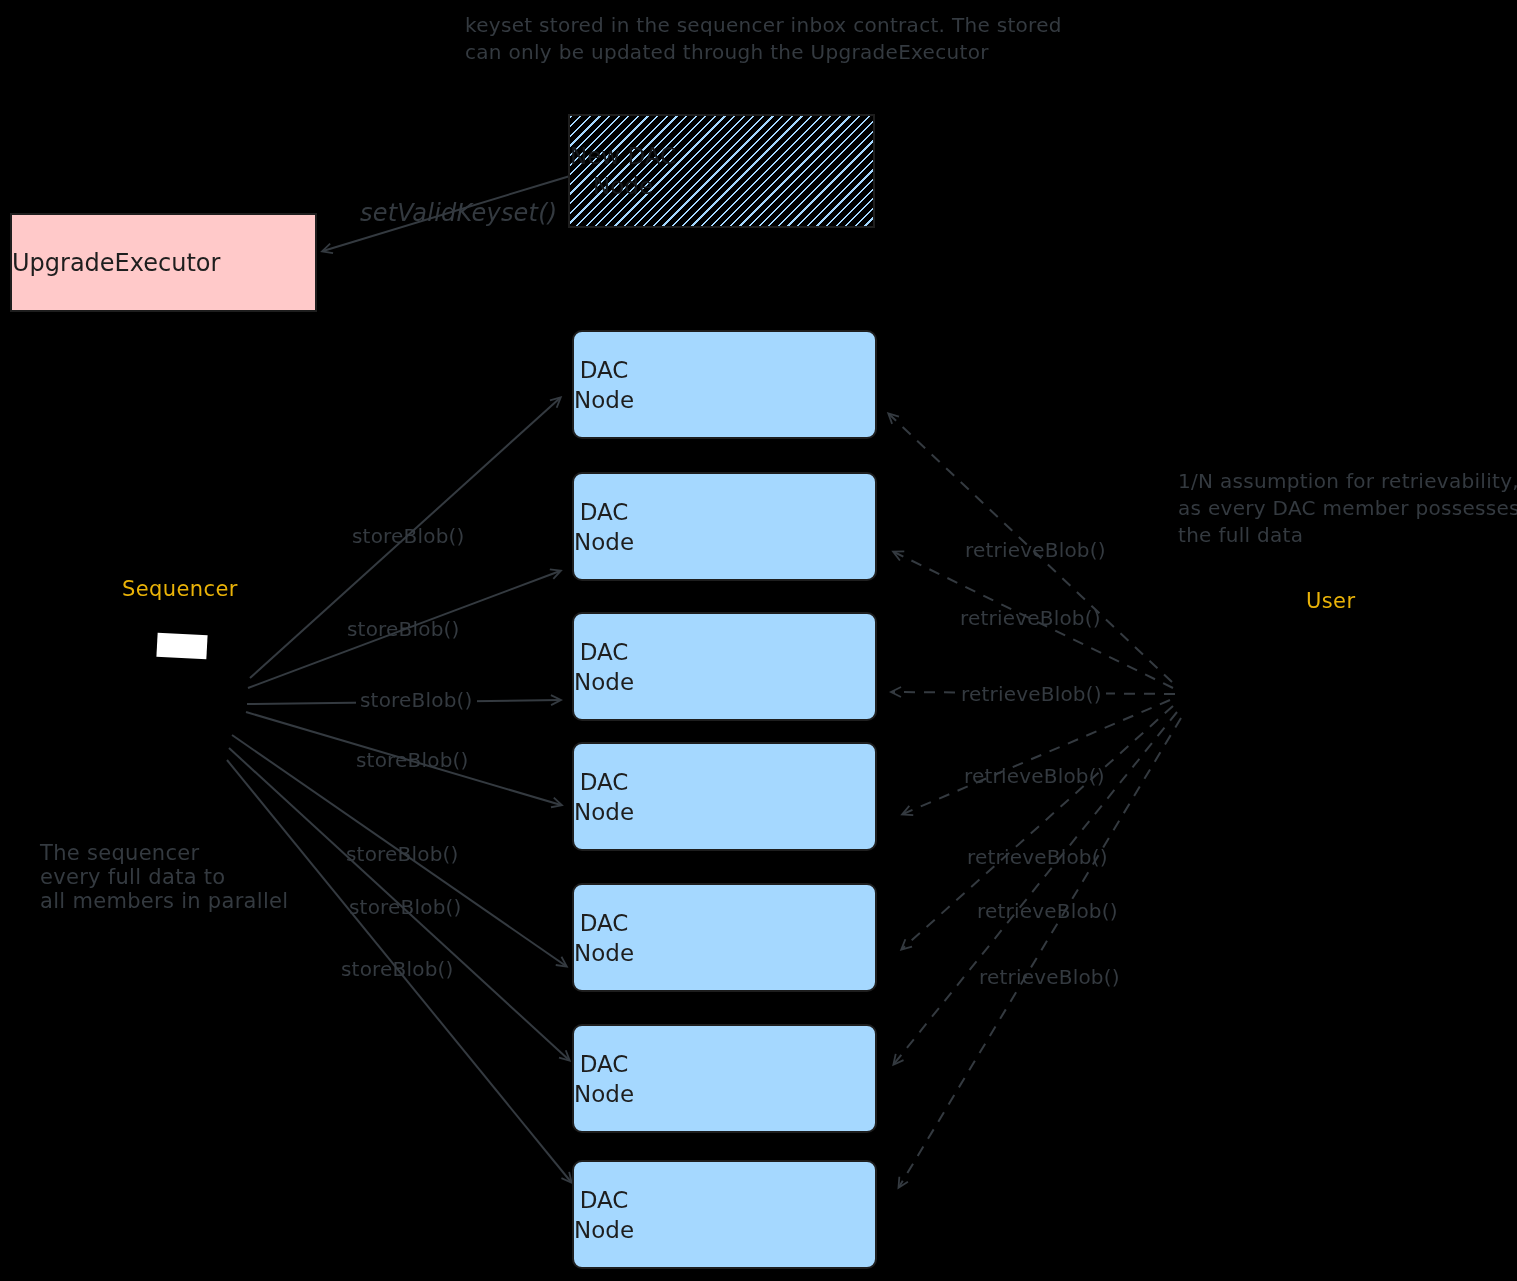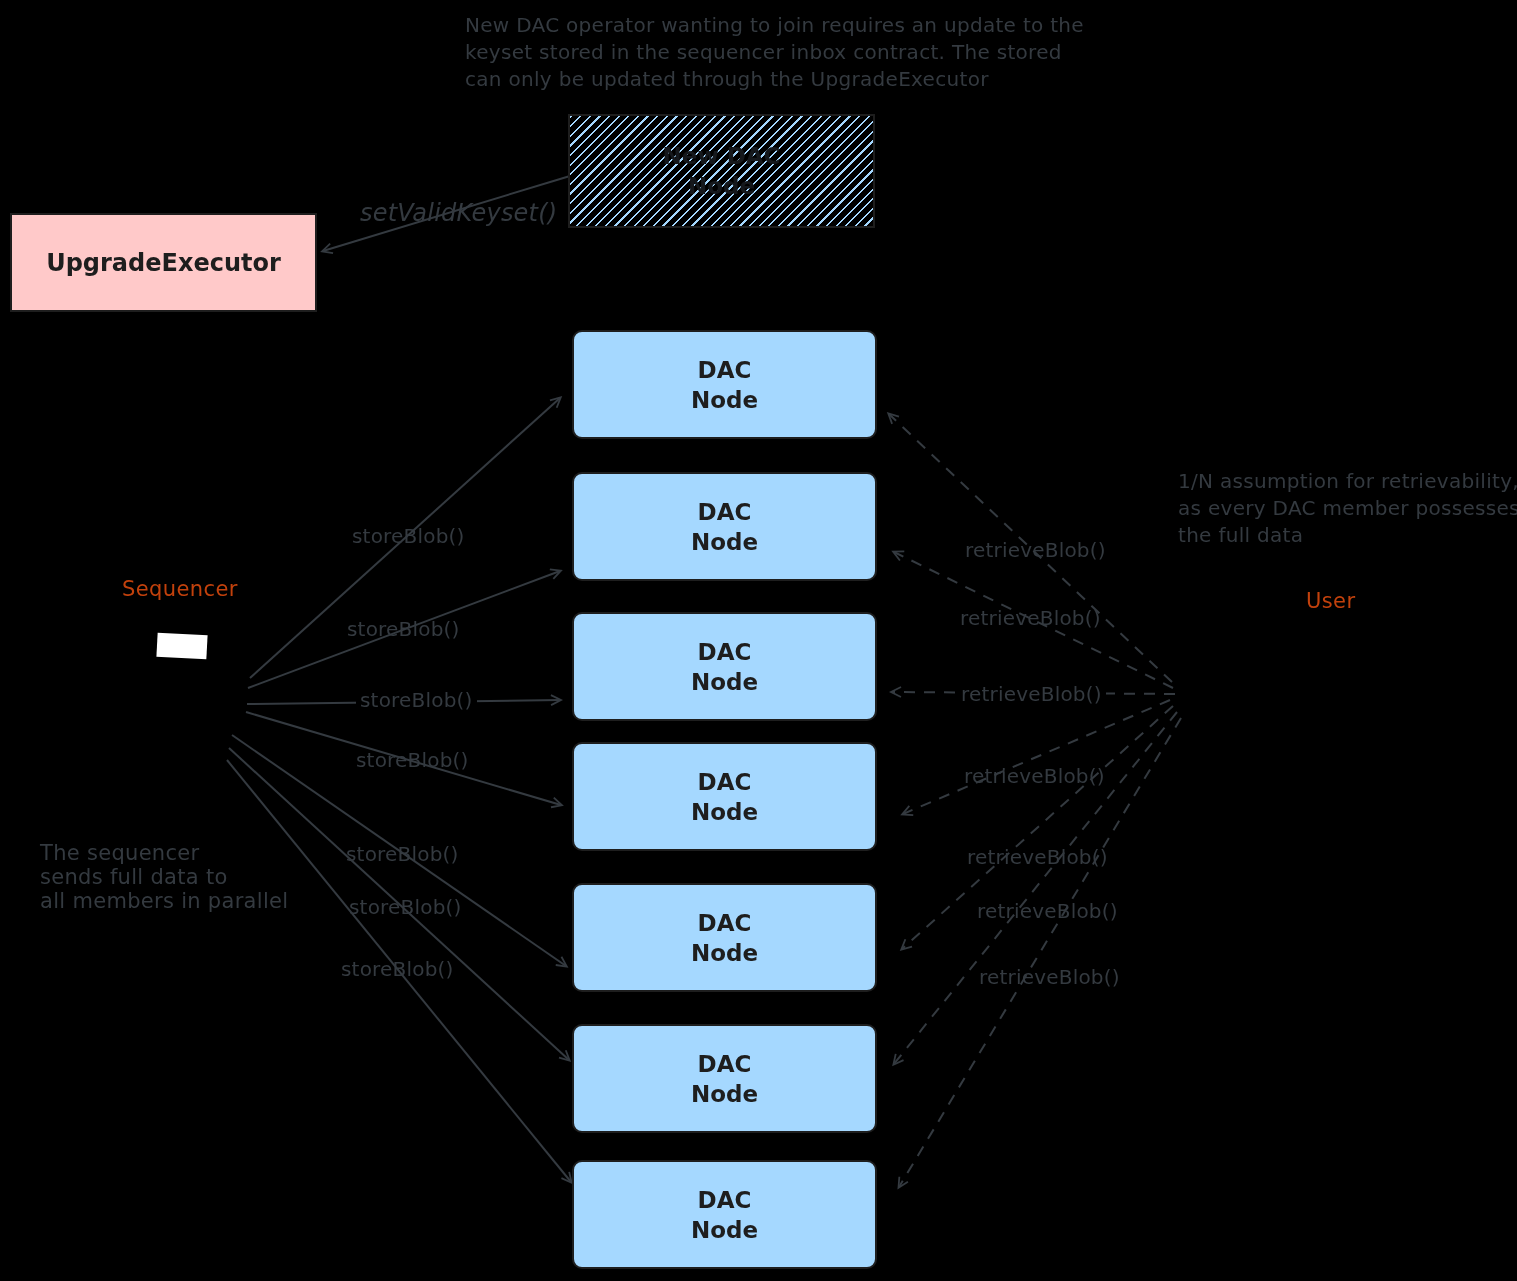--- a/index.html
+++ b/index.html
@@ -15,45 +15,43 @@
     position:absolute;
     color:#343a40;
     font-size:20px;
     line-height:27px;
     letter-spacing:.3px;
     white-space:nowrap;
   }
   .note.small{font-size:21px;line-height:24px;}
   .actor-label{
     position:absolute;
-    color:#c2410c;
+    color:#eab308;
     font-size:21px;
     letter-spacing:.4px;
     white-space:nowrap;
   }
   .call-label{
     position:absolute;
     color:#343a40;
     font-size:20px;
     letter-spacing:.2px;
     white-space:nowrap;
   }
   .call-label.on-line{background:#000;padding:0 4px;}
   .box{
     position:absolute;
     box-sizing:border-box;
     border:2px solid #1e1e1e;
     display:flex;
     align-items:center;
-    justify-content:center;
     text-align:center;
     color:#1e1e1e;
     font-size:23px;
     line-height:30px;
-    font-weight:bold;
   }
   .box.pink{background:#ffc9c9;font-size:24px;}
   .box.blue{background:#a5d8ff;border-radius:10px;}
   .box.hatched{
     background:repeating-linear-gradient(135deg,
       #a5d8ff 0px, #a5d8ff 1.6px,
       #000000 1.6px, #000000 6.8px);
     color:#15181c;
   }
   .seq-screen{
@@ -86,34 +84,33 @@
         <line x1="1175" y1="694" x2="892" y2="692" stroke="#343a40" stroke-width="2" stroke-dasharray="11 9" marker-end="url(#ah)"></line>
         <line x1="1170" y1="700" x2="903" y2="814" stroke="#343a40" stroke-width="2" stroke-dasharray="11 9" marker-end="url(#ah)"></line>
         <line x1="1173" y1="706" x2="902" y2="949" stroke="#343a40" stroke-width="2" stroke-dasharray="11 9" marker-end="url(#ah)"></line>
         <line x1="1177" y1="712" x2="894" y2="1064" stroke="#343a40" stroke-width="2" stroke-dasharray="11 9" marker-end="url(#ah)"></line>
         <line x1="1181" y1="718" x2="899" y2="1187" stroke="#343a40" stroke-width="2" stroke-dasharray="11 9" marker-end="url(#ah)"></line>
         <line x1="570" y1="176" x2="323" y2="251" stroke="#343a40" stroke-width="2" marker-end="url(#ah)"></line>
       </g>
   </svg>
 
   <div class="note" style="left:465px;top:12px;">
-    <div>New DAC operator wanting to join requires an update to the</div>
     <div>keyset stored in the sequencer inbox contract. The stored</div>
     <div>can only be updated through the UpgradeExecutor</div>
   </div>
 
   <div class="note" style="left:1178px;top:468px;">
     <div>1/N assumption for retrievability,</div>
     <div>as every DAC member possesses</div>
     <div>the full data</div>
   </div>
 
   <div class="note small" style="left:40px;top:841px;">
     <div>The sequencer</div>
-    <div>sends full data to</div>
+    <div>every full data to</div>
     <div>all members in parallel</div>
   </div>
 
   <div class="box pink" style="left:10px;top:213px;width:307px;height:99px;">
     <span>UpgradeExecutor</span>
   </div>
 
   <div class="box hatched" style="left:568px;top:114px;width:307px;height:114px;">
     <div>
       <div>New DAC</div>

